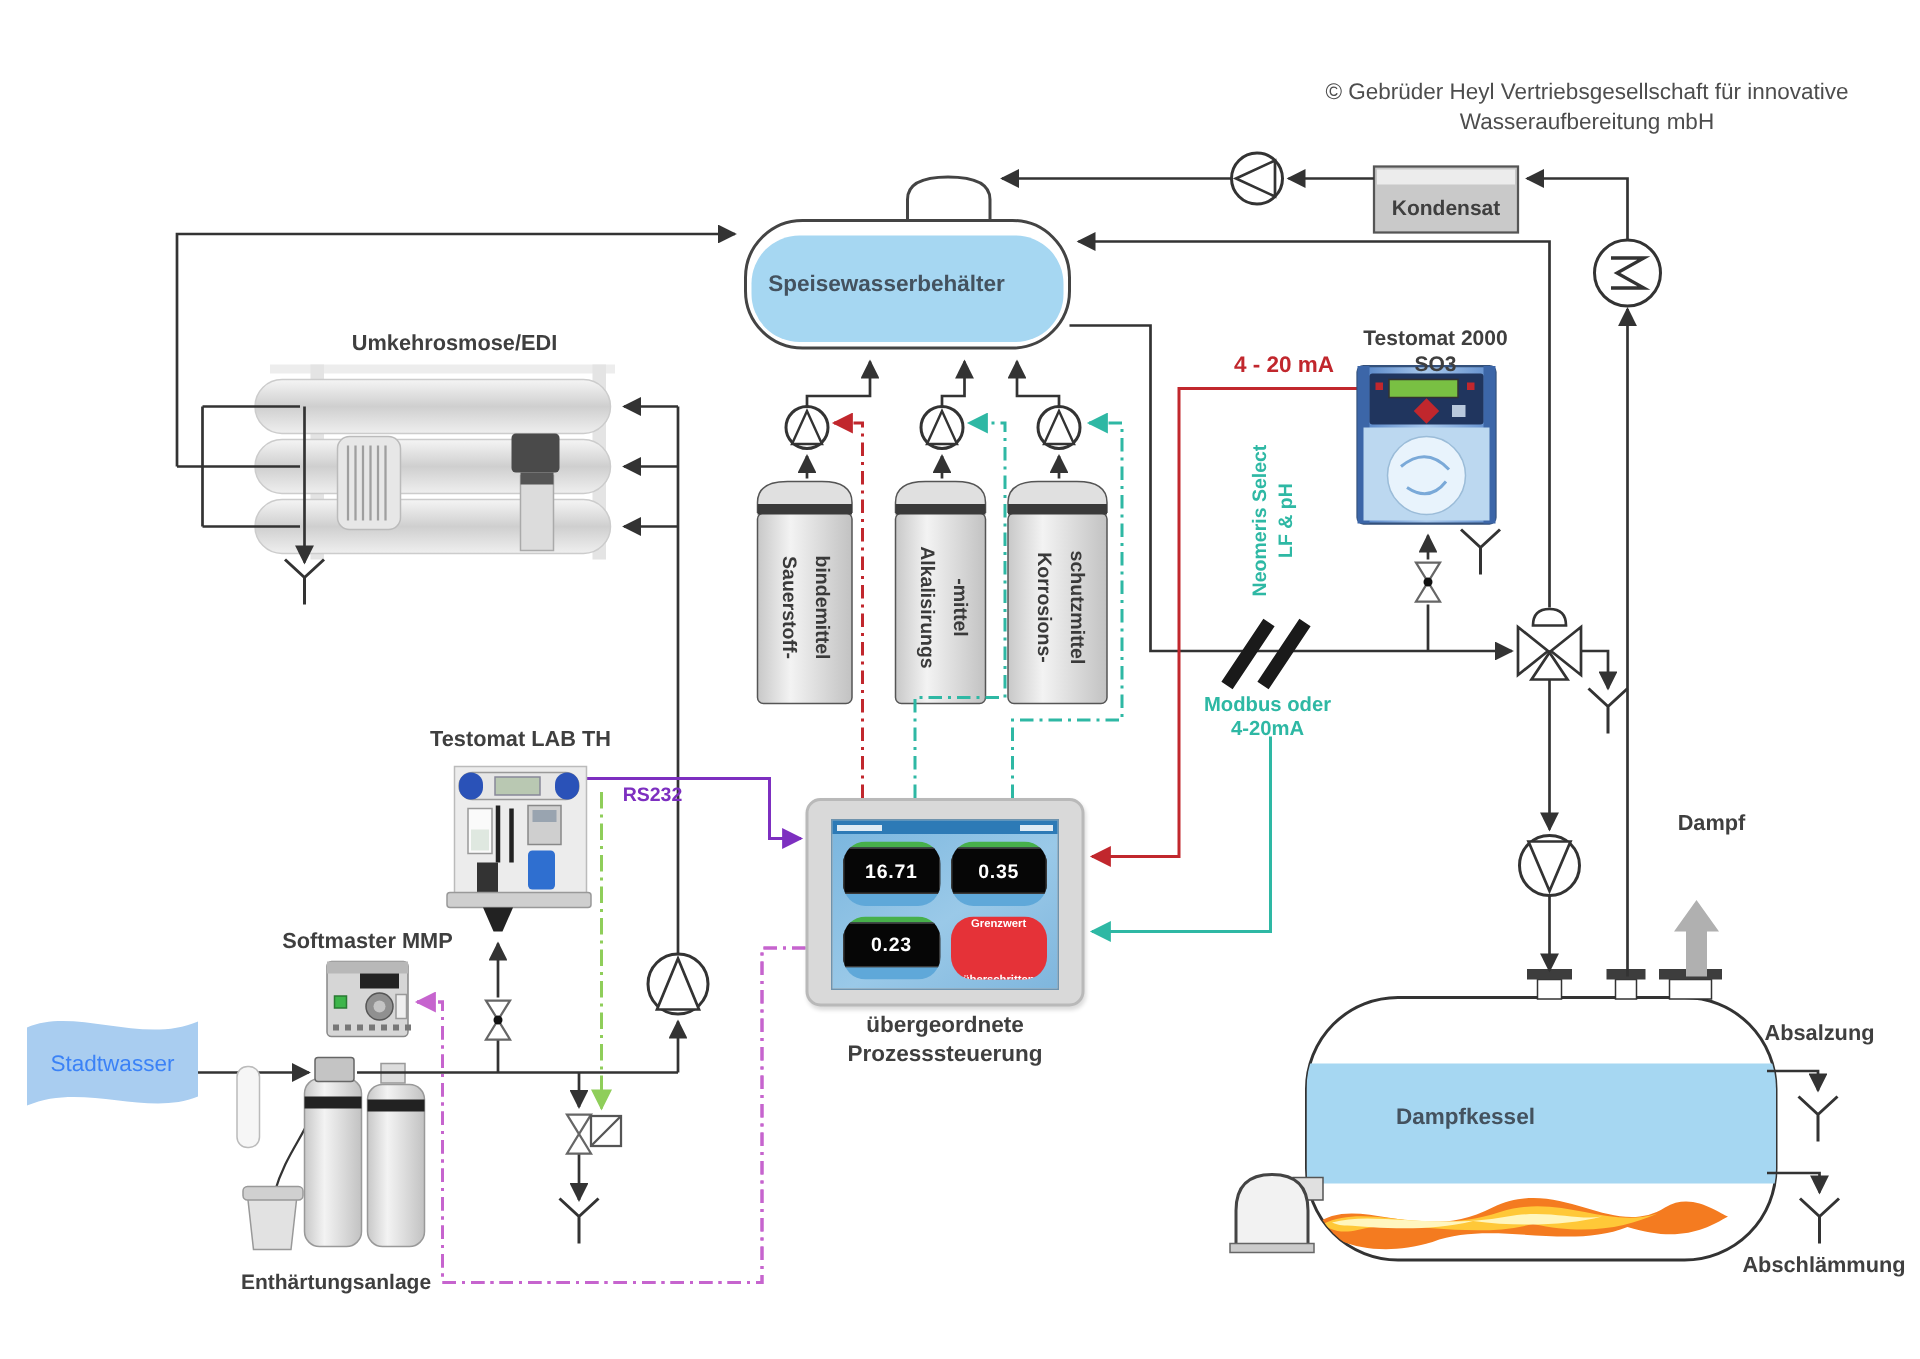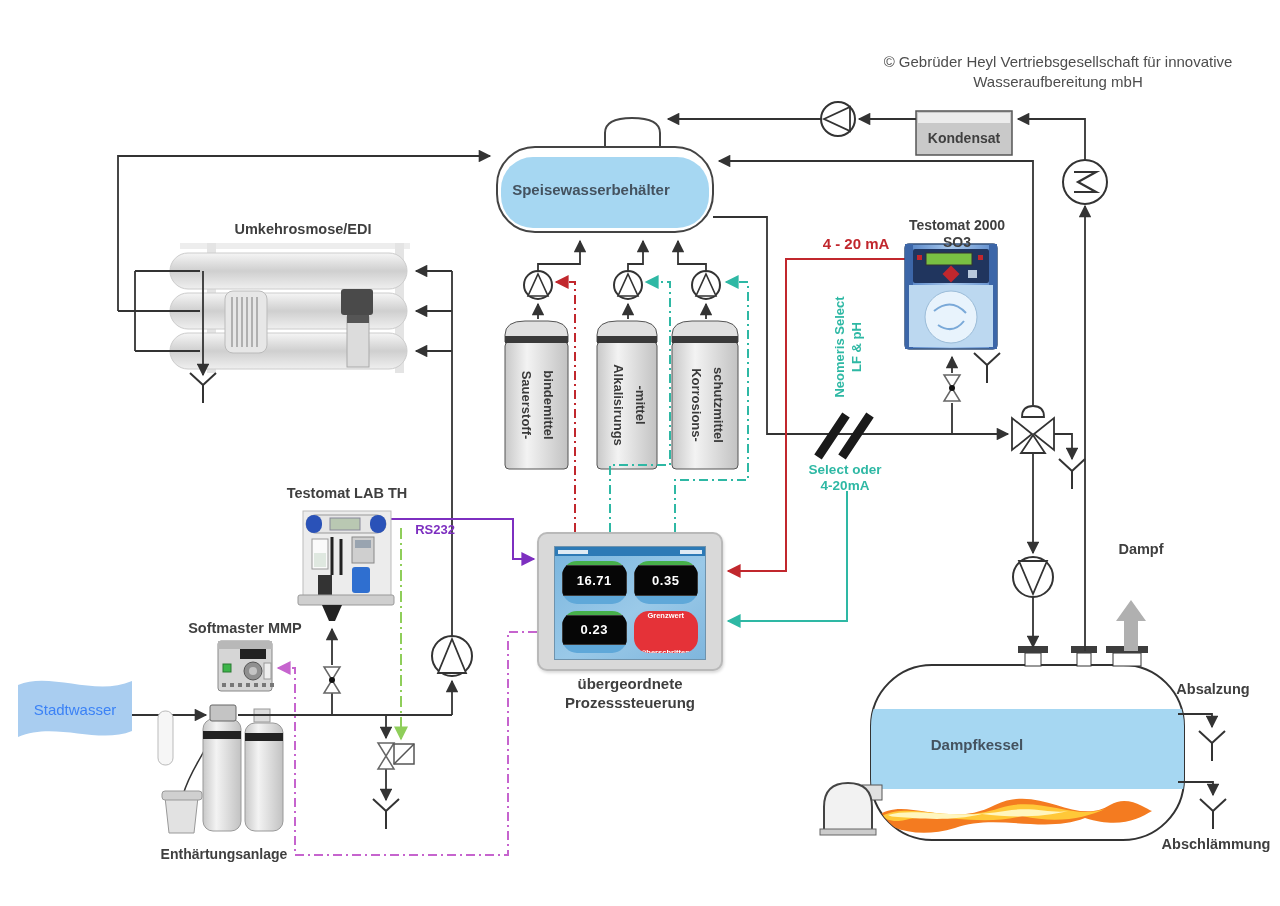--- a/index.html
+++ b/index.html
@@ -291,21 +291,21 @@
   <div>© Gebrüder Heyl Vertriebsgesellschaft für innovative</div>
   <div>Wasseraufbereitung mbH</div>
 </div>
 
 <div class="lbl" style="left:203px;top:202px;width:200px;">Umkehrosmose/EDI</div>
 <div class="lbl" style="left:497px;top:162px;width:188px;font-size:15px;color:#44525f;">Speisewasserbehälter</div>
 <div class="lbl" style="left:916px;top:111px;width:96px;font-size:14px;">Kondensat</div>
 <div class="lbl" style="left:896px;top:198px;width:122px;font-size:14px;">Testomat 2000 SO3</div>
 <div class="lbl red" style="left:800px;top:216px;width:112px;font-size:15px;">4 - 20 mA</div>
 <div class="lbl teal" style="left:783px;top:443px;width:124px;font-size:13.5px;line-height:16px;">
-  <div>Select oder</div>
+  <div>Modbus oder</div>
   <div>4-20mA</div>
 </div>
 <div class="lbl teal rlabel" style="left:783px;top:311px;width:130px;height:34px;font-size:13px;line-height:17px;">
   <div>Neomeris Select</div>
   <div>LF &amp; pH</div>
 </div>
 <div class="lbl" style="left:265px;top:466px;width:164px;">Testomat LAB TH</div>
 <div class="lbl purple" style="left:404px;top:503px;width:62px;font-size:13px;">RS232</div>
 <div class="lbl" style="left:175px;top:601px;width:140px;">Softmaster MMP</div>
 <div class="lbl" style="left:14px;top:682px;width:122px;font-size:15px;font-weight:500;color:#3b82f6;">Stadtwasser</div>

